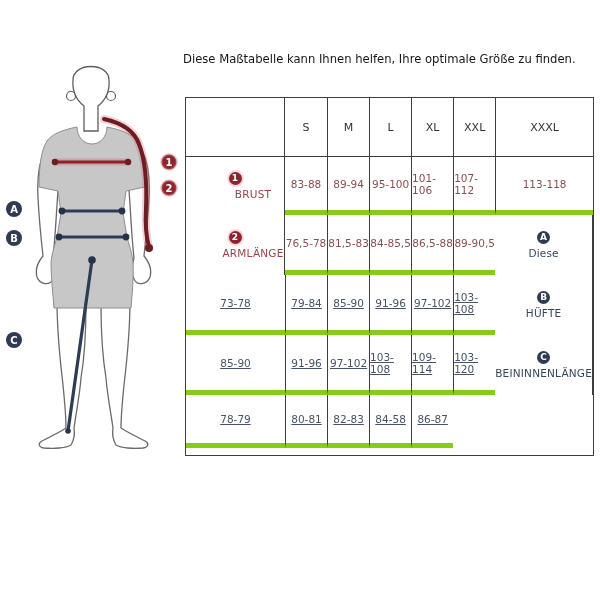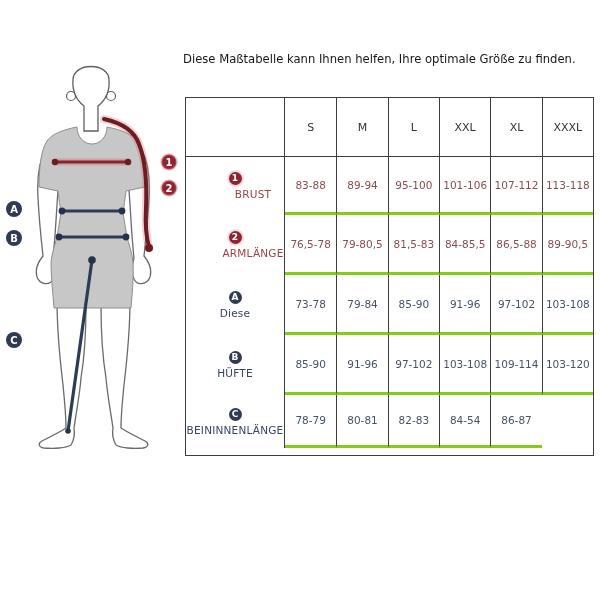--- a/index.html
+++ b/index.html
@@ -21,27 +21,27 @@
     position:absolute;left:185px;top:97px;width:409px;height:359px;
     box-sizing:border-box;border:1px solid #3d3d3d;background:#fff;
     display:grid;grid-template-columns:99px repeat(6,1fr);
     grid-template-rows:59px 58px 60px 60px 60px 53px;align-content:start;
   }
   .cell{display:flex;align-items:center;justify-content:center;box-sizing:border-box;}
   .c-corner{border-right:1px solid #3d3d3d;border-bottom:1px solid #3d3d3d;}
   .c-size{border-bottom:1px solid #3d3d3d;font-size:11px;color:#333;}
   .c-size.bl{border-left:1px solid #3d3d3d;}
   .c-label{border-right:1px solid #3d3d3d;flex-direction:column;gap:3px;}
-  .c-val{border-bottom:3px solid #84cc16;font-size:10.5px;}
+  .c-val{border-bottom:5px solid #84cc16;font-size:10.5px;}
   .c-val.bl{border-left:1px solid #3d3d3d;}
   .lbl{font-size:10.5px;letter-spacing:.2px;}
   .t-red .lbl{color:#9c4349;padding-left:36px;}
   .t-blue .lbl{color:#36455e;}
   .c-val.t-red{color:#8a4d51;}
-  .c-val.t-blue{color:#465366;}
+  .c-val.t-blue{color:#465366;text-decoration:underline;}
   .tbadge{
     width:13px;height:13px;border-radius:50%;color:#fff;font-size:9px;font-weight:bold;
     display:flex;align-items:center;justify-content:center;line-height:1;
   }
   .tbadge.t-red{background:#8e2430;box-shadow:0 0 0 2px rgba(207,111,118,.25);}
   .tbadge.t-blue{background:#2e3b52;}
 </style>
 </head>
 <body>
 
@@ -106,41 +106,40 @@
   </svg>
 
   <div class="title">Diese Maßtabelle kann Ihnen helfen, Ihre optimale Größe zu finden.</div>
 
   <div class="size-table">
 
     <div class="cell c-corner"></div>
     <div class="cell c-size">S</div>
     <div class="cell c-size bl">M</div>
     <div class="cell c-size bl">L</div>
+    <div class="cell c-size bl">XL</div>
     <div class="cell c-size bl">XXL</div>
-    <div class="cell c-size bl">XL</div>
     <div class="cell c-size bl">XXXL</div>
 
     <div class="cell c-label t-red">
       <span class="tbadge t-red">1</span>
       <span class="lbl">BRUST</span>
     </div>
     <div class="cell c-val t-red">83-88</div>
     <div class="cell c-val t-red bl">89-94</div>
     <div class="cell c-val t-red bl">95-100</div>
     <div class="cell c-val t-red bl">101-106</div>
     <div class="cell c-val t-red bl">107-112</div>
     <div class="cell c-val t-red bl">113-118</div>
 
     <div class="cell c-label t-red">
       <span class="tbadge t-red">2</span>
       <span class="lbl">ARMLÄNGE</span>
     </div>
     <div class="cell c-val t-red">76,5-78</div>
-    <div class="cell c-val t-red bl">79-80,5</div>
     <div class="cell c-val t-red bl">81,5-83</div>
     <div class="cell c-val t-red bl">84-85,5</div>
     <div class="cell c-val t-red bl">86,5-88</div>
     <div class="cell c-val t-red bl">89-90,5</div>
 
     <div class="cell c-label t-blue">
       <span class="tbadge t-blue">A</span>
       <span class="lbl">Diese</span>
     </div>
     <div class="cell c-val t-blue">73-78</div>
@@ -161,17 +160,17 @@
     <div class="cell c-val t-blue bl">109-114</div>
     <div class="cell c-val t-blue bl">103-120</div>
 
     <div class="cell c-label t-blue">
       <span class="tbadge t-blue">C</span>
       <span class="lbl">BEININNENLÄNGE</span>
     </div>
     <div class="cell c-val t-blue">78-79</div>
     <div class="cell c-val t-blue bl">80-81</div>
     <div class="cell c-val t-blue bl">82-83</div>
-    <div class="cell c-val t-blue bl">84-54</div>
+    <div class="cell c-val t-blue bl">84-58</div>
     <div class="cell c-val t-blue bl">86-87</div>
   </div>
 
 </div>
 
 </body></html>

